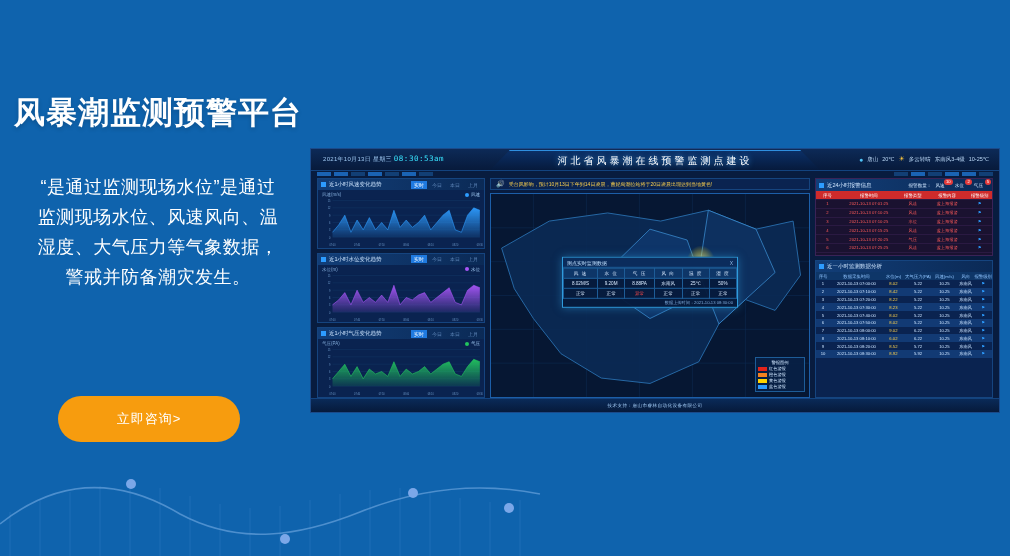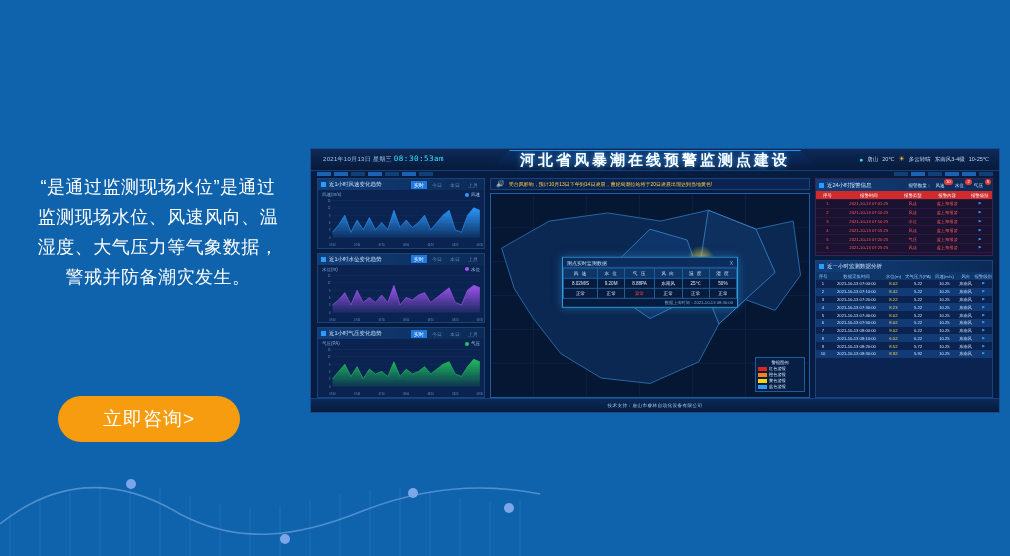--- a/index.html
+++ b/index.html
@@ -23,21 +23,21 @@
   }
   .promo-body {
     position: absolute; left: 36px; top: 172px; width: 244px;
     font-size: 18px; line-height: 30px; color: #ffffff;
     text-align: center; letter-spacing: 0.5px;
   }
   .cta-button {
     position: absolute; left: 58px; top: 396px;
     width: 182px; height: 46px;
     background: #f79c0e; border: none; border-radius: 23px;
-    color: #ffffff; font-size: 19px; letter-spacing: 1px;
+    color: #ffffff; font-size: 13px; letter-spacing: 1px;
     cursor: pointer; font-family: inherit;
   }
 
   
   .dash {
     position: absolute; left: 310px; top: 148px;
     width: 690px; height: 265px;
     background: #081c3f;
     border: 1px solid #1a4a8a;
     overflow: hidden;
@@ -56,21 +56,21 @@
   .dash-clock { color: #39e4ff; font-family: "DejaVu Sans Mono", monospace; font-size: 7.5px; letter-spacing: .5px; }
   .dash-title-wrap {
     position: absolute; left: 50%; top: 1px; transform: translateX(-50%);
     width: 330px; height: 20px;
     background: linear-gradient(180deg,#0b2f66,#061a3c);
     clip-path: polygon(6% 0, 94% 0, 100% 100%, 0% 100%);
     display: flex; align-items: center; justify-content: center;
     border-top: 1px solid #2f8fe0;
   }
   .dash-title {
-    font-size: 15px; color: #ffffff; letter-spacing: 3px; font-weight: bold;
+    font-size: 10px; color: #ffffff; letter-spacing: 3px; font-weight: normal;
     text-shadow: 0 0 6px #3fa9ff;
   }
   .dash-weather {
     position: absolute; right: 10px; top: 6px;
     font-size: 5.5px; color: #bcd9f7; display: flex; align-items: center; gap: 4px;
   }
   .pin-icon { color: #4fc3f7; font-size: 7px; }
   .sun-icon { color: #ffc83d; font-size: 7px; }
 
   
@@ -211,20 +211,21 @@
       <line x1="520" y1="140" x2="520" y2="84"></line>
   </g>
   <path d="M0,108 C60,60 120,62 180,98 C240,130 300,120 360,96 C420,72 480,66 540,78" fill="none" stroke="#5c9ad6" stroke-width="1.6" opacity=".8"></path>
   <circle cx="131" cy="68" r="5" fill="#7ba7e8"></circle>
   <circle cx="285" cy="123" r="5" fill="#7ba7e8"></circle>
   <circle cx="413" cy="77" r="5" fill="#7ba7e8"></circle>
   <circle cx="509" cy="92" r="5" fill="#7ba7e8"></circle>
 </svg>
 
 <div class="promo">
+  <div class="promo-title">风暴潮监测预警平台</div>
   <div class="promo-body">“是通过监测现场水位”是通过监测现场水位、风速风向、温湿度、大气压力等气象数据，警戒并防备潮灾发生。</div>
   <button class="cta-button">立即咨询&gt;</button>
 </div>
 
 <div class="dash">
 
   <div class="dash-header">
     <div class="dash-datetime">
       <span>2021年10月13日 星期三</span>
       <span class="dash-clock">08:30:53am</span>

